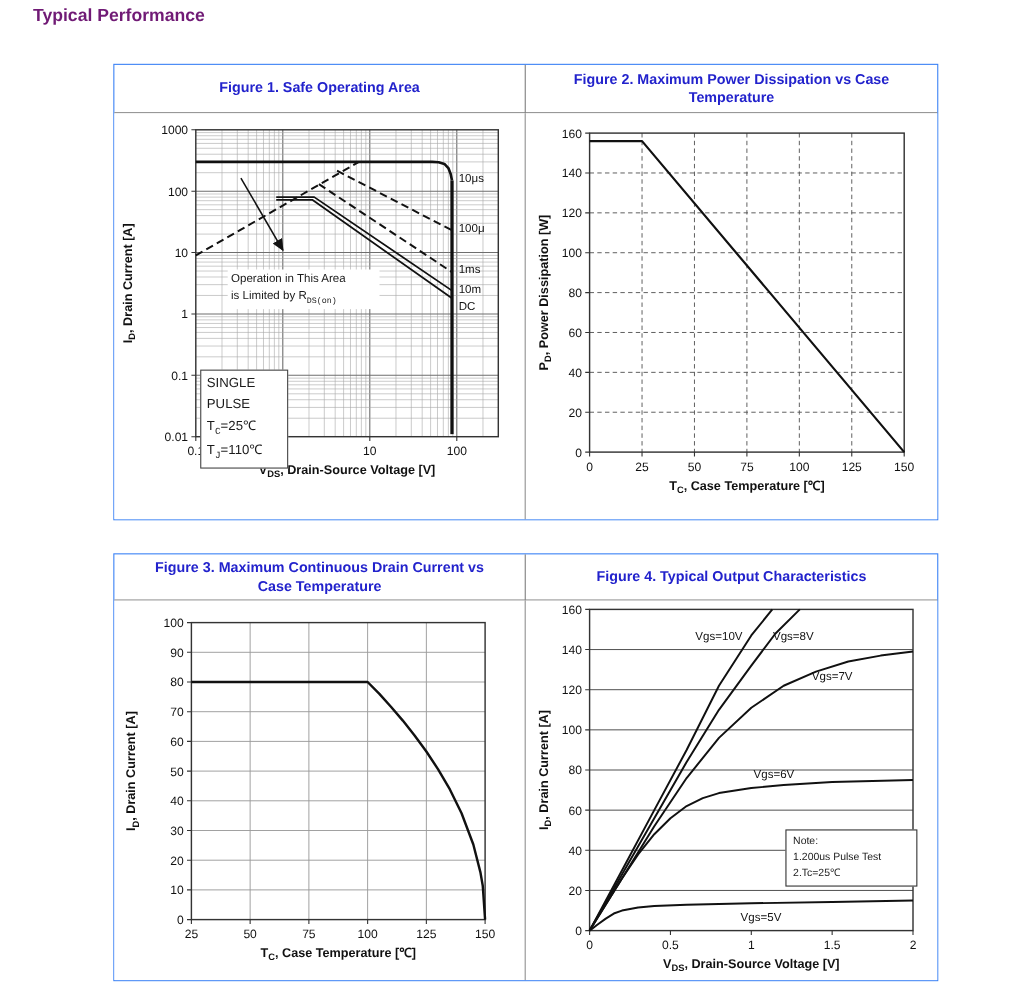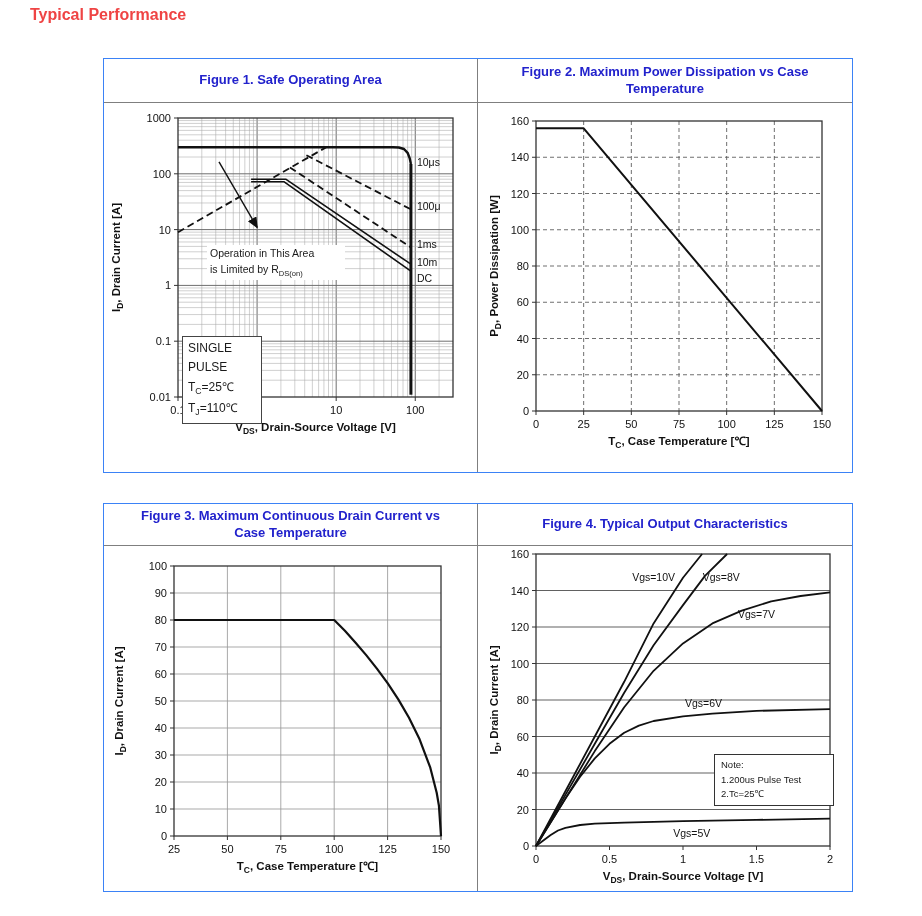--- a/index.html
+++ b/index.html
@@ -1,32 +1,32 @@
 <!DOCTYPE html>
 <html><head>
 <meta charset="utf-8">
 <style>
   html,body{margin:0;padding:0;background:#fff;}
   .page{position:relative;width:922px;height:916px;background:#ffffff;font-family:"Liberation Sans",sans-serif;overflow:hidden;}
-  .page-title{position:absolute;left:30px;top:6px;margin:0;font-size:16px;font-weight:bold;color:#ef4444;}
+  .page-title{position:absolute;left:30px;top:6px;margin:0;font-size:16px;font-weight:bold;color:#701a75;}
   .fig-table{position:absolute;left:103px;width:750px;display:grid;border:1px solid #3b82f6;background:#fff;box-sizing:border-box;}
   #table-top{top:58px;height:415px;grid-template-columns:374px 1fr;grid-template-rows:44px 1fr;}
   #table-bottom{top:503px;height:389px;grid-template-columns:374px 1fr;grid-template-rows:42px 1fr;}
   .cell{border-right:1px solid #7f7f7f;border-bottom:1px solid #7f7f7f;min-width:0;box-sizing:border-box;}
   .last-col{border-right:none;}
   .row-last{border-bottom:none;}
   .fig-title{display:flex;align-items:center;justify-content:center;text-align:center;
              font-size:13px;font-weight:bold;color:#2222cc;line-height:1.3;padding:2px 30px;}
   .fig-body{position:relative;background:#fff;}
   svg.chart{position:absolute;left:0;top:0;width:100%;height:100%;}
   .ann{position:absolute;background:#fff;color:#1a1a1a;box-sizing:border-box;}
   #ann-operation{left:103px;top:142px;width:138px;font-size:10.5px;line-height:1.5;padding:1px 3px;}
   #ann-single-pulse{left:78px;top:233px;width:80px;border:1px solid #444;font-size:12px;line-height:1.62;padding:2px 5px;}
   #ann-note{left:236px;top:208px;width:120px;border:1.5px solid #333;font-size:9.5px;line-height:1.55;padding:3px 6px;}
-  sub{font-size:0.72em;}
+  sub{font-size:0.72em;font-family:Liberation Mono, monospace;}
 </style>
 </head>
 <body>
 
 <div class="page">
   <h1 class="page-title">Typical Performance</h1>
 
   <section class="fig-table" id="table-top">
     <div class="cell fig-title">Figure 1. Safe Operating Area</div>
     <div class="cell last-col fig-title">Figure 2. Maximum Power Dissipation vs Case Temperature</div>

